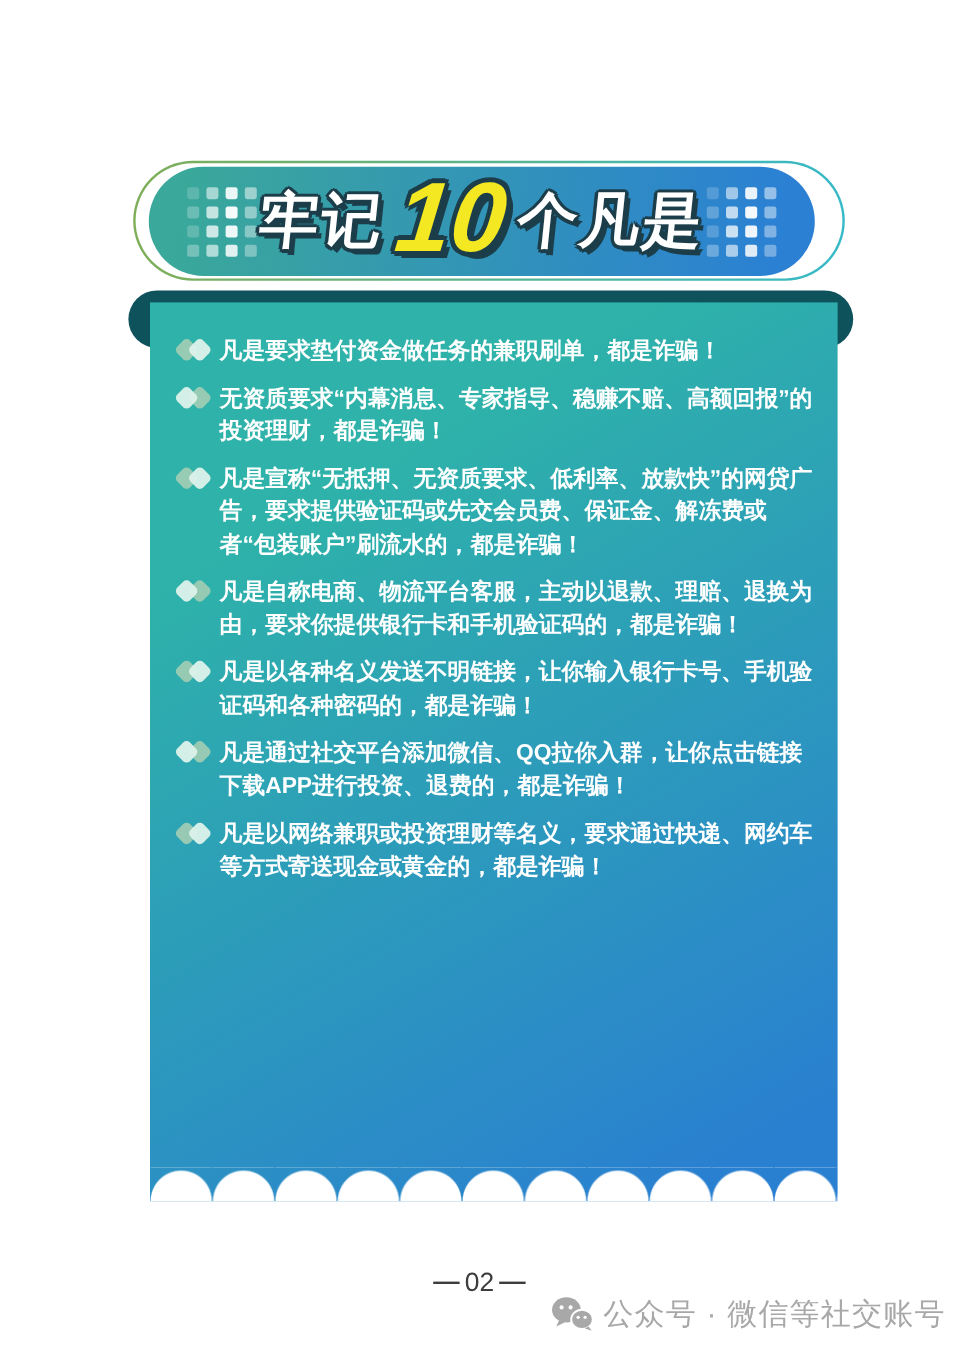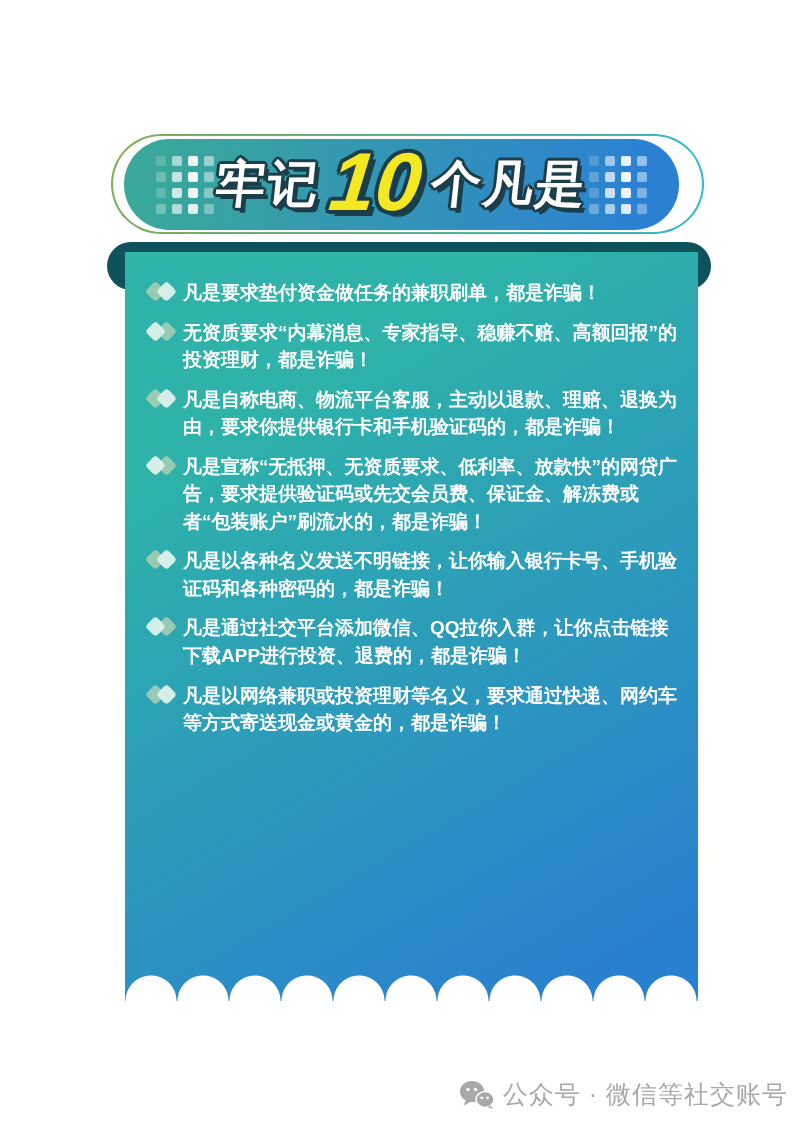--- a/index.html
+++ b/index.html
@@ -175,29 +175,29 @@
             <i class="d d-b"></i>
     </span>
     <span class="item-text">无资质要求“内幕消息、专家指导、稳赚不赔、高额回报”的投资理财，都是诈骗！</span>
   </div>
 
   <div class="item">
     <span class="bullet">
       <i class="d d-a"></i>
             <i class="d d-b"></i>
     </span>
+    <span class="item-text">凡是宣称“无抵押、无资质要求、低利率、放款快”的网贷广告，要求提供验证码或先交会员费、保证金、解冻费或者“包装账户”刷流水的，都是诈骗！</span>
+  </div>
+
+  <div class="item">
+    <span class="bullet">
+      <i class="d d-a"></i>
+            <i class="d d-b"></i>
+    </span>
     <span class="item-text">凡是自称电商、物流平台客服，主动以退款、理赔、退换为由，要求你提供银行卡和手机验证码的，都是诈骗！</span>
-  </div>
-
-  <div class="item">
-    <span class="bullet">
-      <i class="d d-a"></i>
-            <i class="d d-b"></i>
-    </span>
-    <span class="item-text">凡是宣称“无抵押、无资质要求、低利率、放款快”的网贷广告，要求提供验证码或先交会员费、保证金、解冻费或者“包装账户”刷流水的，都是诈骗！</span>
   </div>
 
 
 
   <div class="item">
     <span class="bullet">
       <i class="d d-a"></i>
             <i class="d d-b"></i>
     </span>
     <span class="item-text">凡是以各种名义发送不明链接，让你输入银行卡号、手机验证码和各种密码的，都是诈骗！</span>
@@ -216,20 +216,25 @@
       <i class="d d-a"></i>
             <i class="d d-b"></i>
     </span>
     <span class="item-text">凡是以网络兼职或投资理财等名义，要求通过快递、网约车等方式寄送现金或黄金的，都是诈骗！</span>
   </div>
 
 </div>
     <div class="scallop-edge"></div>
   </div>
 
+  <div class="page-number">
+    <span class="dash"></span>
+    <span>02</span>
+    <span class="dash"></span>
+  </div>
 
   <div class="footer-watermark">
     <span style="display:inline-flex;">
       <svg width="36" height="30" viewBox="0 0 36 30" aria-hidden="true">
         <ellipse cx="13" cy="11.5" rx="12" ry="10.5" fill="#a8a8a8"></ellipse>
         <path d="M7 20 L4.5 25.5 L11.5 22 Z" fill="#a8a8a8"></path>
         <circle cx="9" cy="9.5" r="1.7" fill="#fff"></circle>
         <circle cx="16.5" cy="9.5" r="1.7" fill="#fff"></circle>
         <ellipse cx="26" cy="19.5" rx="9" ry="8" fill="#a8a8a8" stroke="#fff" stroke-width="1.6"></ellipse>
         <path d="M31.5 25.5 L34 29 L28.5 27 Z" fill="#a8a8a8"></path>

